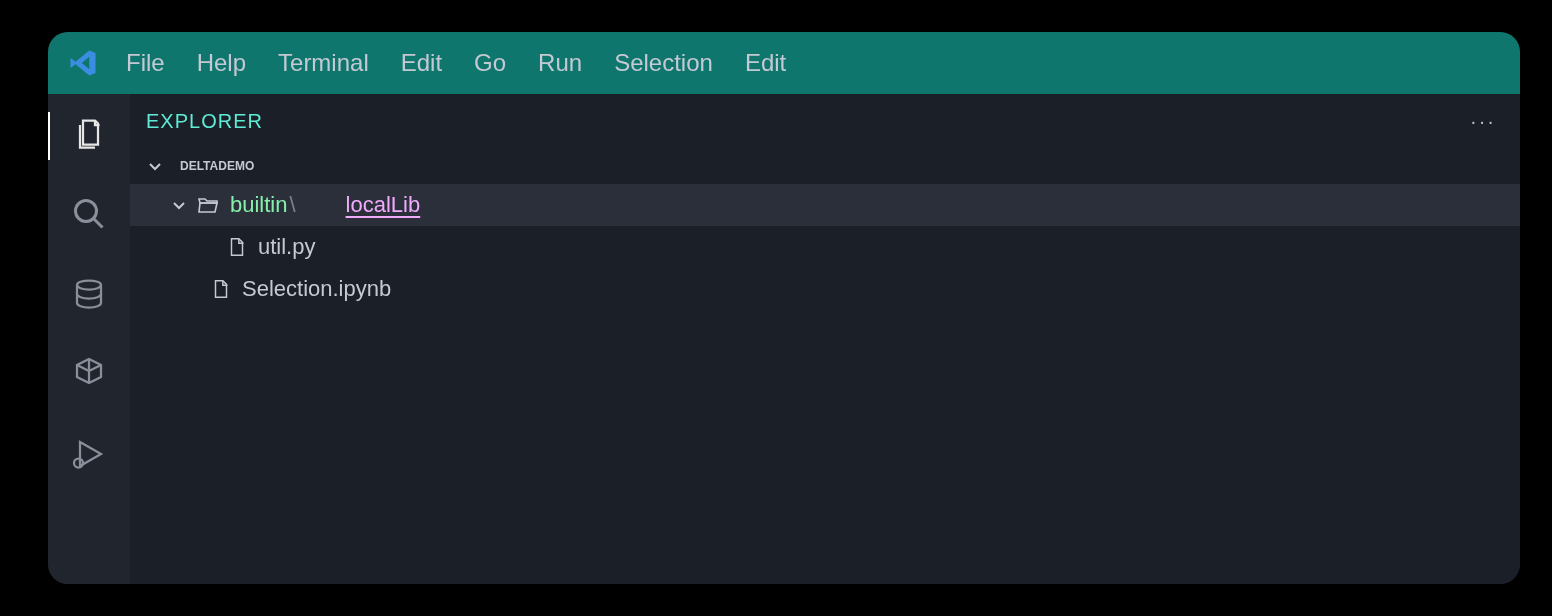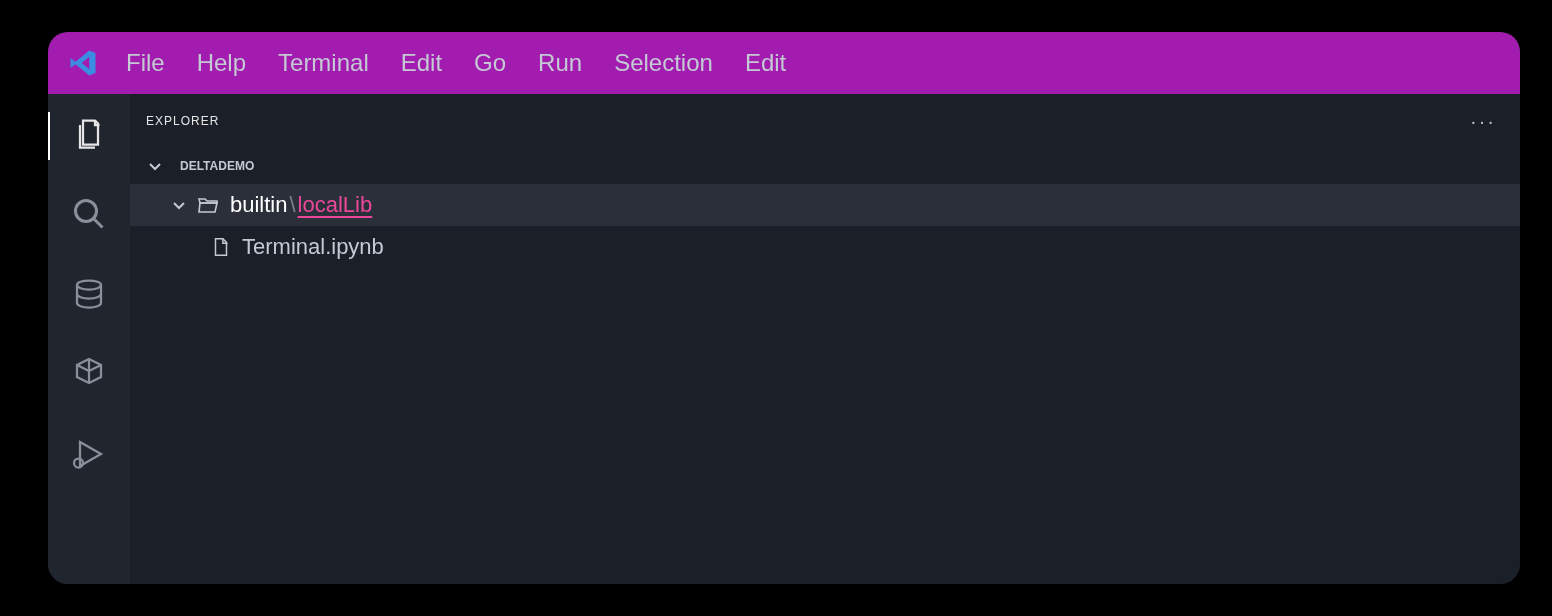--- a/index.html
+++ b/index.html
@@ -17,21 +17,21 @@
       width: 1472px;
       height: 552px;
       background: #1b1f27;
       border-radius: 20px;
       overflow: hidden;
       display: flex;
       flex-direction: column;
     }
     .title-bar {
       height: 62px;
-      background: #a21caf;
+      background: #0f766e;
       display: flex;
       align-items: center;
       padding-left: 20px;
       color: #c4c9d4;
     }
     .logo { display: flex; align-items: center; margin-right: 28px; }
     .menu { display: flex; gap: 32px; }
     .menu-item { font-size: 24px; color: #c4c9d4; cursor: pointer; }
     .body-area { flex: 1; display: flex; }
     .activity-bar {
@@ -57,21 +57,21 @@
       background: #fff;
     }
     .side-panel { flex: 1; background: #1b1f27; color: #c4c9d4; display: flex; flex-direction: column; }
     .panel-header {
       display: flex;
       align-items: center;
       justify-content: space-between;
       padding: 12px 24px 12px 16px;
       height: 54px;
     }
-    .panel-title { font-size: 12px; letter-spacing: 1px; color: #e5e5e5; }
+    .panel-title { font-size: 20px; letter-spacing: 1px; color: #5eead4; }
     .more-icon { color: #b8bec9; cursor: pointer; font-size: 20px; letter-spacing: 2px; }
     .section-header {
       display: flex;
       align-items: center;
       padding: 4px 16px;
       gap: 8px;
       font-size: 12px;
       font-weight: 700;
       color: #c4c9d4;
       cursor: pointer;
@@ -83,23 +83,23 @@
       align-items: center;
       height: 42px;
       font-size: 22px;
       color: #c4c9d4;
       cursor: pointer;
     }
     .tree-row.selected { background: #2a2f3a; }
     .chevron { width: 18px; display: inline-flex; justify-content: center; margin-right: 8px; }
     .folder-icon, .file-icon { display: inline-flex; margin-right: 10px; }
     .filename { color: #c4c9d4; }
-    .folder-path-prefix { color: #ffffff; }
+    .folder-path-prefix { color: #86efac; }
     .folder-path-sep { color: #7a828f; margin: 0 2px; }
-    .folder-path-last { color: #ec4899; text-decoration: underline; text-underline-offset: 4px; }
+    .folder-path-last { color: #f0abfc; text-decoration: underline; text-underline-offset: 4px; margin-left: 48px; }
     svg { display: block; }
   </style>
 </head>
 <body>
 
 <div class="window">
 
   <div class="title-bar">
     <div class="logo">
       <svg width="30" height="30" viewBox="0 0 24 24" fill="none">
@@ -182,28 +182,37 @@
             <svg width="24" height="24" viewBox="0 0 24 24" fill="none" stroke="#c4c9d4" stroke-width="1.6">
               <path d="M3 6 h6 l2 2 h10 v2 H4 z"></path>
               <path d="M4 10 h17 l-2 9 H3 z"></path>
             </svg>
           </span>
           <span>
             <span class="folder-path-prefix">builtin</span><span class="folder-path-sep">\</span><span class="folder-path-last">localLib</span>
           </span>
         </div>
 
+        <div class="tree-row" style="padding-left: 96px;">
+          <span class="file-icon">
+            <svg width="22" height="22" viewBox="0 0 24 24" fill="none" stroke="#c4c9d4" stroke-width="1.6">
+              <path d="M6 3 h8 l4 4 v14 H6 z"></path>
+              <path d="M14 3 v5 h5"></path>
+            </svg>
+          </span>
+          <span class="filename">util.py</span>
+        </div>
 
         <div class="tree-row" style="padding-left: 80px;">
           <span class="file-icon">
             <svg width="22" height="22" viewBox="0 0 24 24" fill="none" stroke="#c4c9d4" stroke-width="1.6">
               <path d="M6 3 h8 l4 4 v14 H6 z"></path>
               <path d="M14 3 v5 h5"></path>
             </svg>
           </span>
-          <span class="filename">Terminal.ipynb</span>
+          <span class="filename">Selection.ipynb</span>
         </div>
 
       </div>
     </div>
 
   </div>
 </div>
 
 </body></html>

